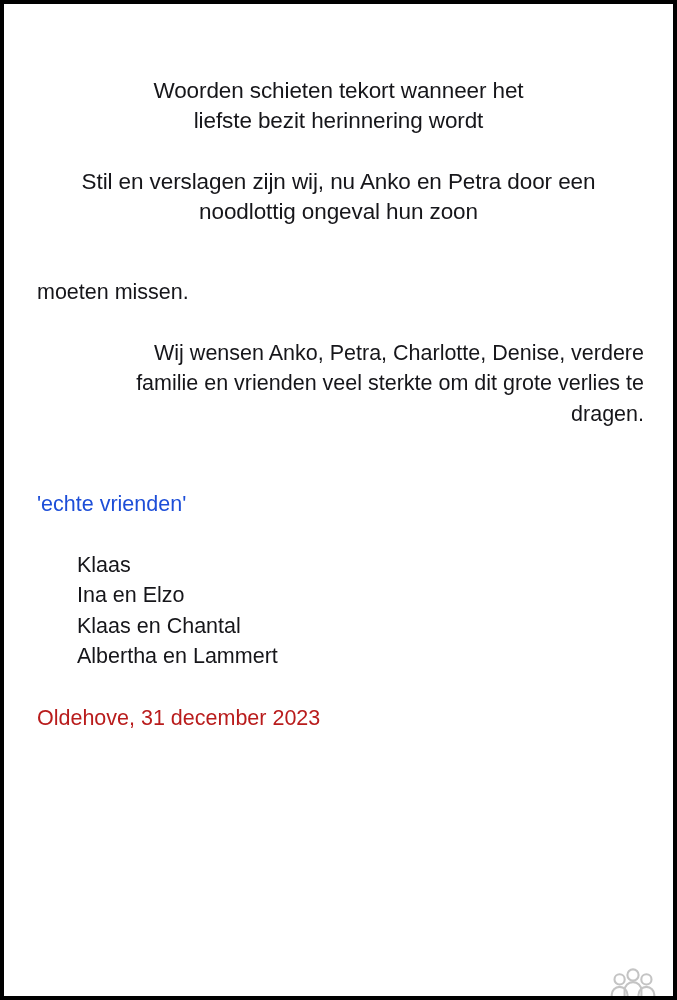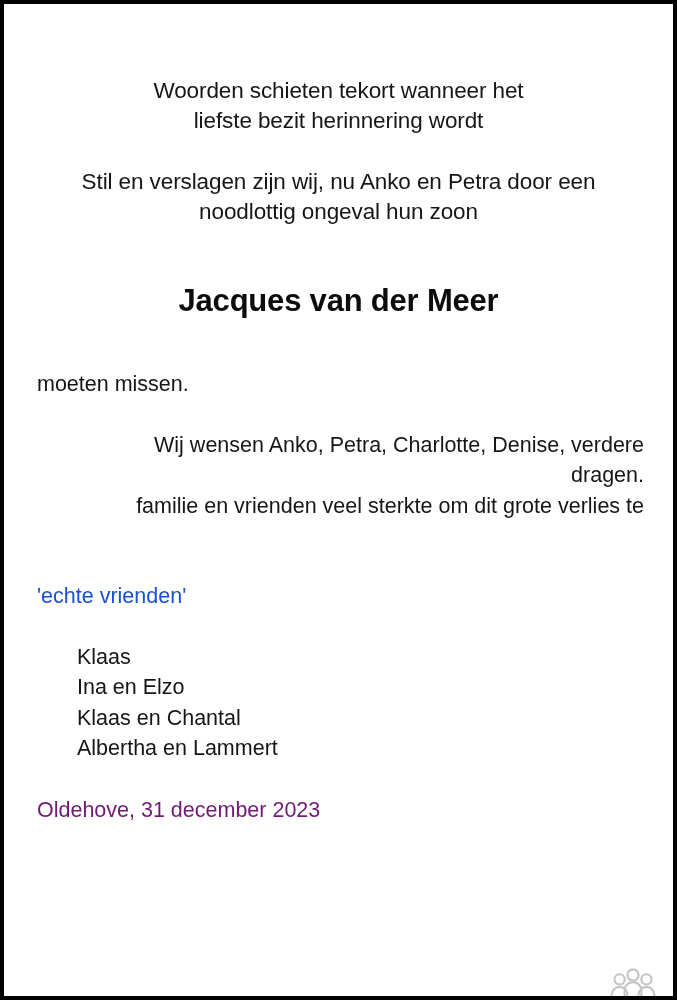--- a/index.html
+++ b/index.html
@@ -96,21 +96,21 @@
     font-size: 21.5px;
     line-height: 30.5px;
   }
   .signers li {
     white-space: nowrap;
   }
 
   .place-date {
     margin: 0;
     padding-top: 31px;
-    color: #701a75;
+    color: #b91c1c;
     font-size: 21.5px;
     line-height: 30.5px;
     white-space: nowrap;
   }
 
   
   .logo {
     position: absolute;
     right: 17px;
     bottom: 13px;
@@ -132,30 +132,29 @@
     <div class="verse verse-1">
       <span class="line">Woorden schieten tekort wanneer het</span>
       <span class="line">liefste bezit herinnering wordt</span>
     </div>
 
     <div class="verse verse-2">
       <span class="line">Stil en verslagen zijn wij, nu Anko en Petra door een</span>
       <span class="line">noodlottig ongeval hun zoon</span>
     </div>
 
-    <div class="deceased-name">Jacques van der Meer</div>
 
     <div class="body-block">
       <p class="para">
         <span class="line">moeten missen.</span>
       </p>
       <p class="para">
         <span class="line">Wij wensen Anko, Petra, Charlotte, Denise, verdere</span>
+        <span class="line">familie en vrienden veel sterkte om dit grote verlies te</span>
         <span class="line">dragen.</span>
-        <span class="line">familie en vrienden veel sterkte om dit grote verlies te</span>
       </p>
 
       <p class="friends-label">'echte vrienden'</p>
 
       <ul class="signers">
         <li>Klaas</li>
         <li>Ina en Elzo</li>
         <li>Klaas en Chantal</li>
         <li>Albertha en Lammert</li>
       </ul>

